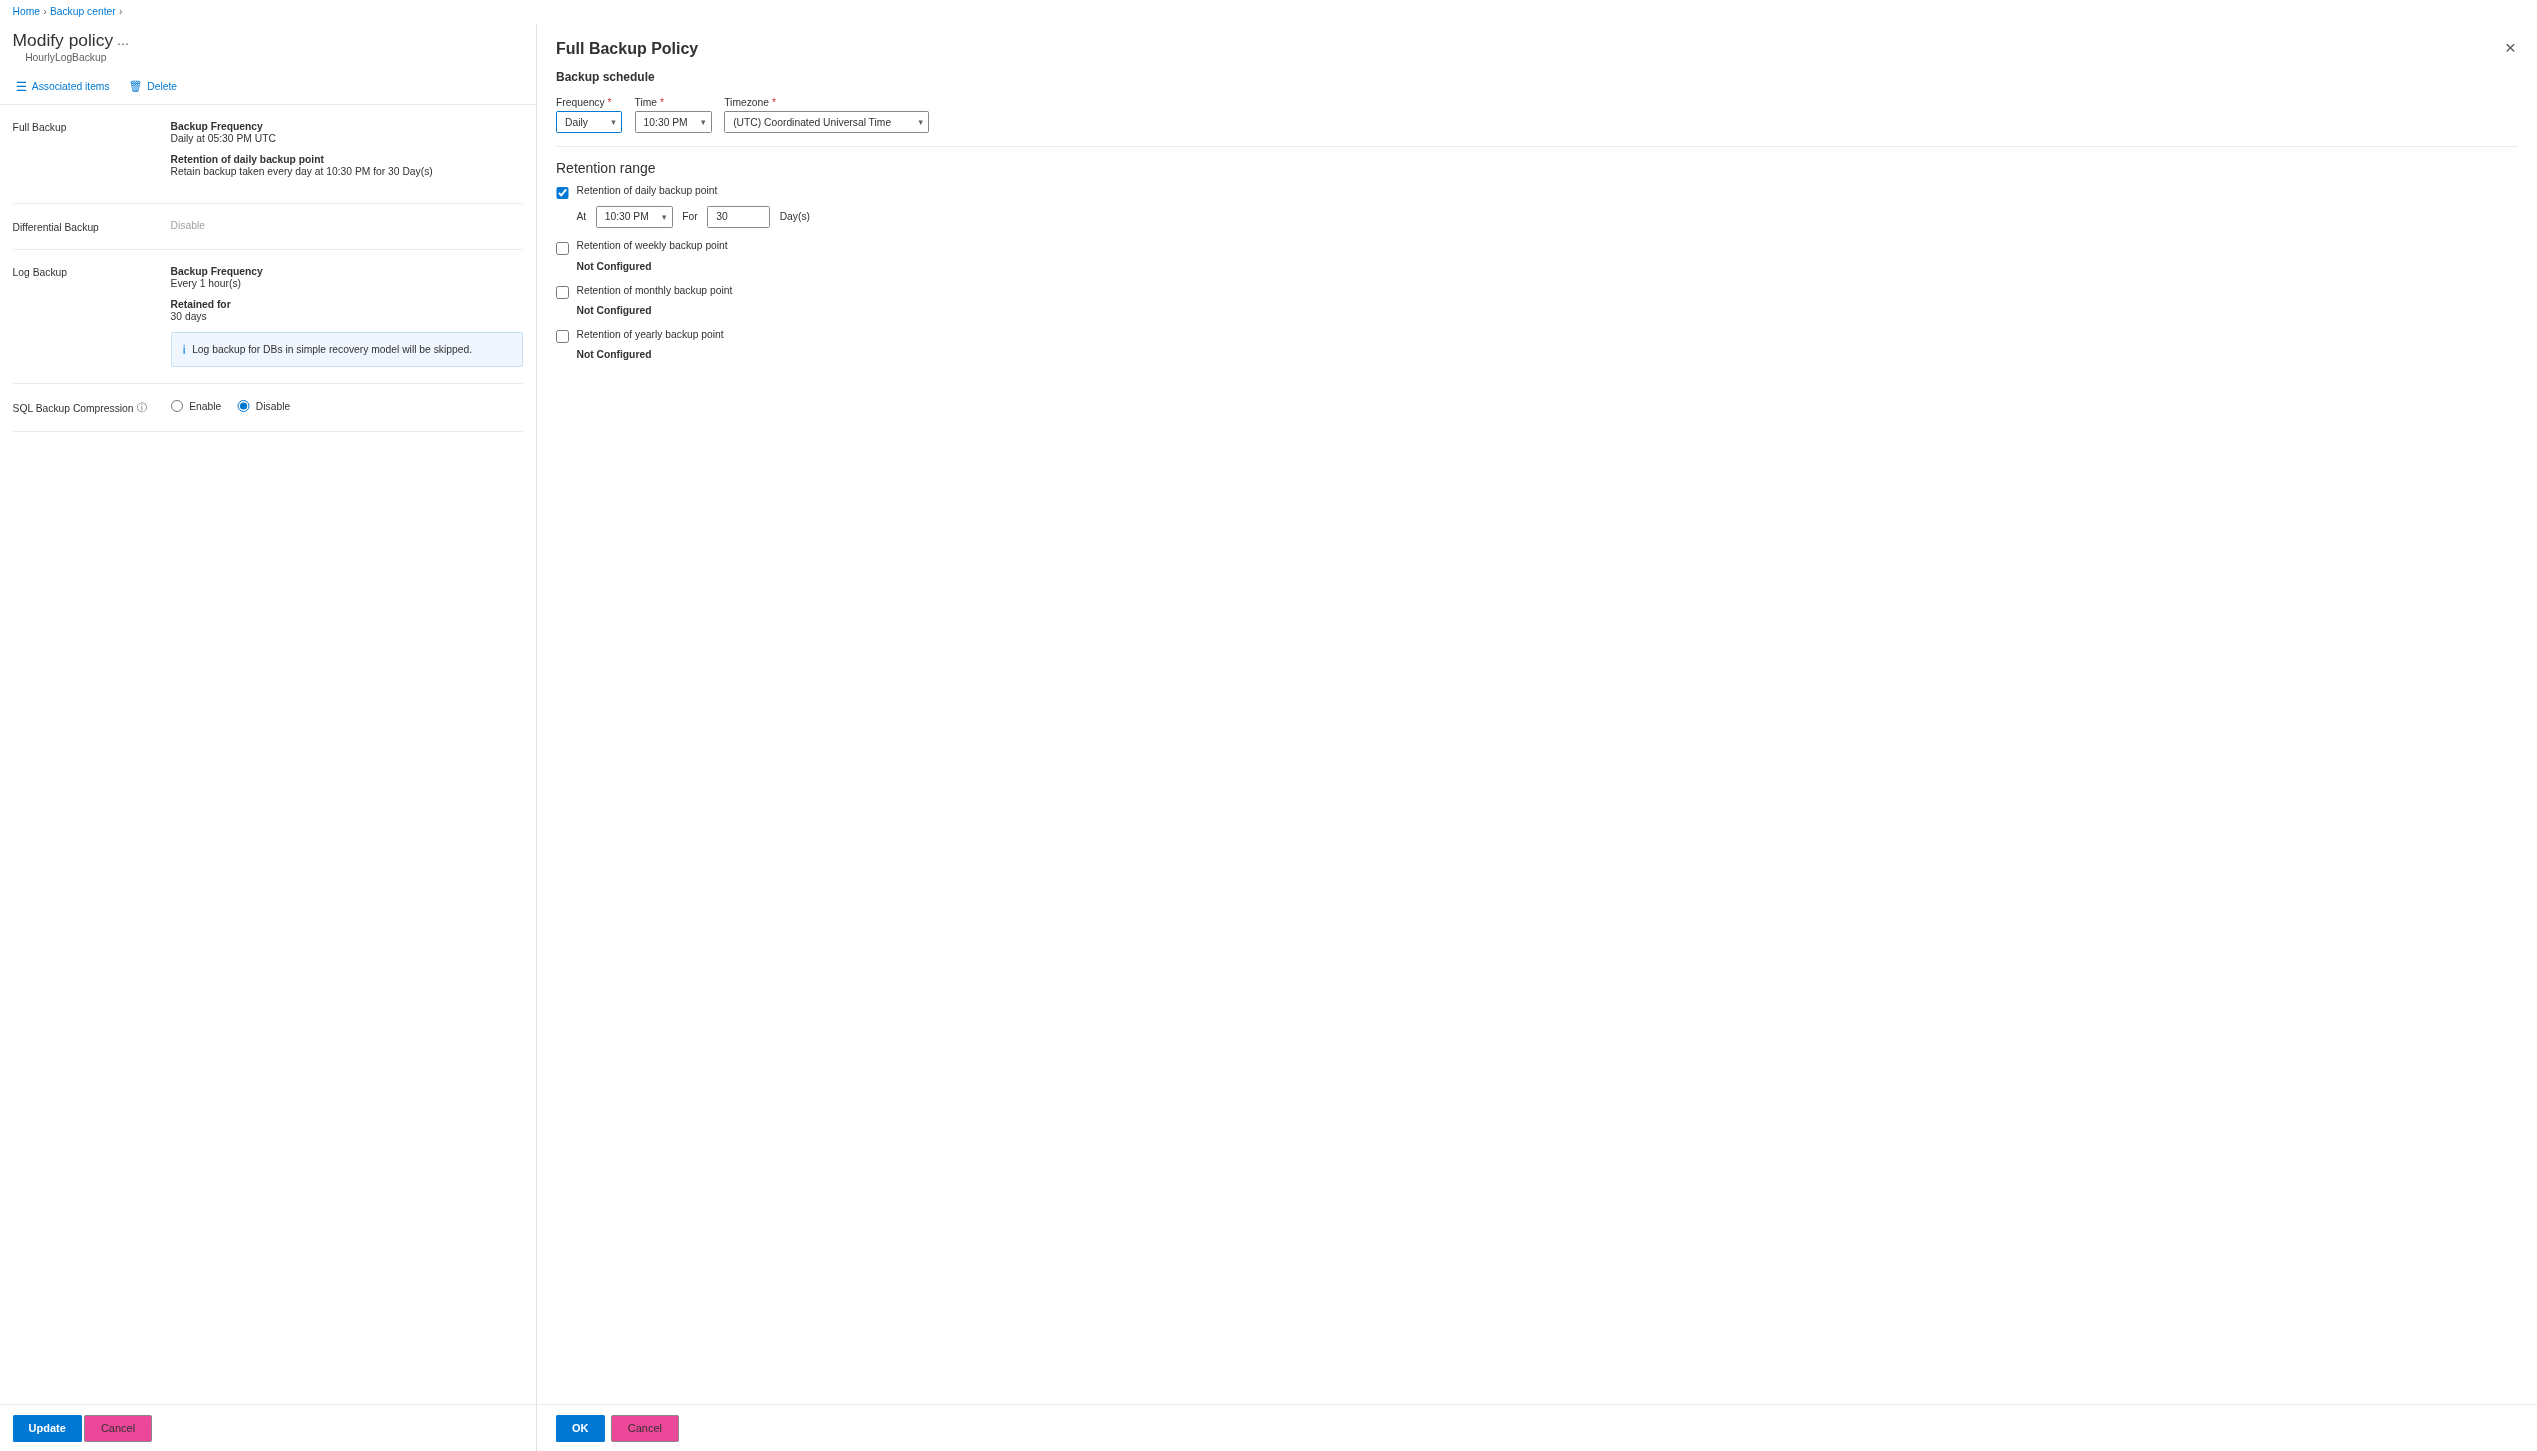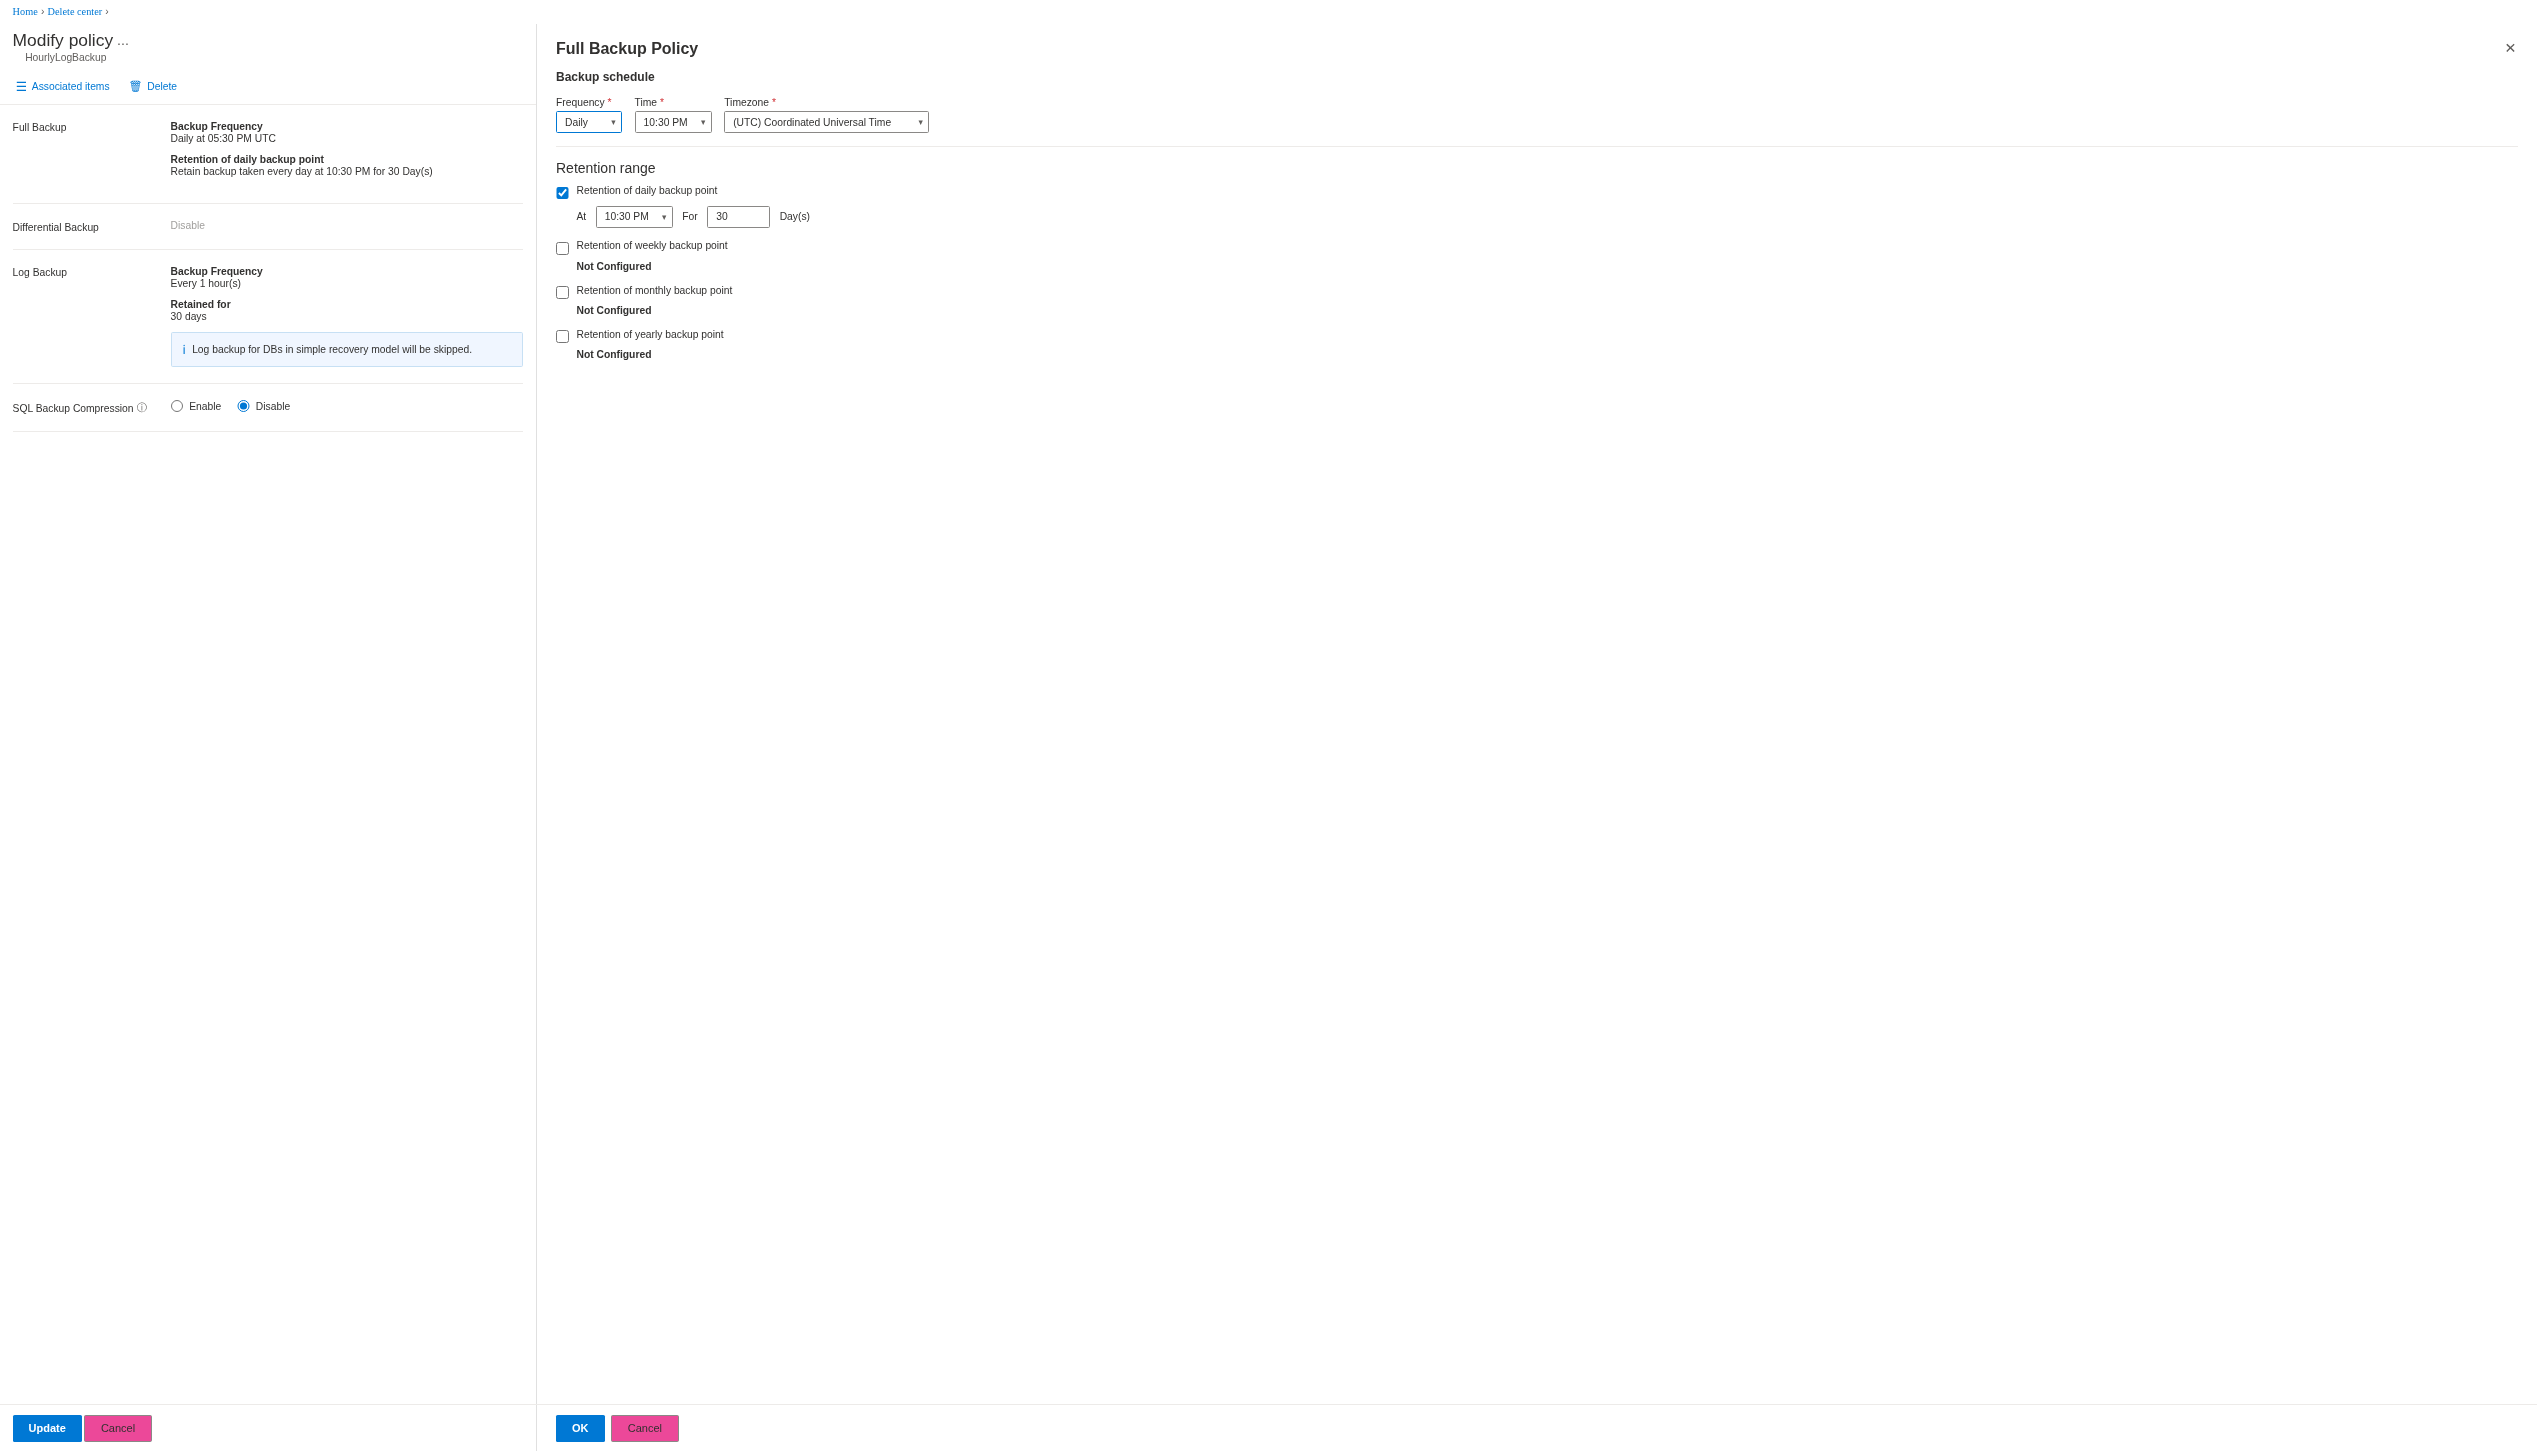--- a/index.html
+++ b/index.html
@@ -1,20 +1,20 @@
 <!DOCTYPE html>
 <html style="font-size:12.6px"><head>
   <meta charset="utf-8">
   <style>
     * { box-sizing: border-box; margin: 0; padding: 0; }
     body { font-family: 'Segoe UI', Arial, sans-serif; font-size: 11px; color: #333; background: #fff; display: flex; flex-direction: column; height: 100vh; overflow: hidden; }
 
     .breadcrumb { display: flex; align-items: center; padding: 6.3px 12.6px; font-size: 10.3px; color: #0078d4; gap: 3.2px; }
     .breadcrumb span { color: #605e5c; }
-    .breadcrumb a { color: #0078d4; text-decoration: none; cursor: pointer; font-family: Liberation Serif, serif; }
+    .breadcrumb a { color: #0078d4; text-decoration: none; cursor: pointer; }
 
     .main-container { display: flex; flex: 1; overflow: hidden; }
 
     
     .left-panel { flex: 0 0 537px; display: flex; flex-direction: column; border-right: 0.8px solid #e0e0e0; overflow-y: auto; }
     .left-header { padding: 6.3px 12.6px 0 12.6px; }
     .page-title { font-size: 17.4px; font-weight: 300; color: #323130; display: flex; align-items: center; gap: 4px; }
     .more-options { cursor: pointer; font-size: 14.2px; color: #605e5c; }
     .policy-name { font-size: 10.3px; color: #605e5c; padding: 1.6px 12.6px 6.3px 12.6px; }
 
@@ -83,21 +83,21 @@
     .btn-secondary { background: #ec4899; color: #323130; border: 0.8px solid #8a8886; padding: 6.3px 16px; border-radius: 1.6px; cursor: pointer; font-size: 11px; }
 
     .disabled-text { color: #a19f9d; font-size: 10.3px; }
   </style>
 </head>
 <body>
 
 <div class="breadcrumb">
   <a>Home</a>
   <span>›</span>
-  <a>Delete center</a>
+  <a>Backup center</a>
   <span>›</span>
 </div>
 
 <div class="main-container">
 
   <div class="left-panel">
     <div class="left-header">
       <div class="page-title">
         <span>Modify policy</span>
         <span class="more-options">...</span>

